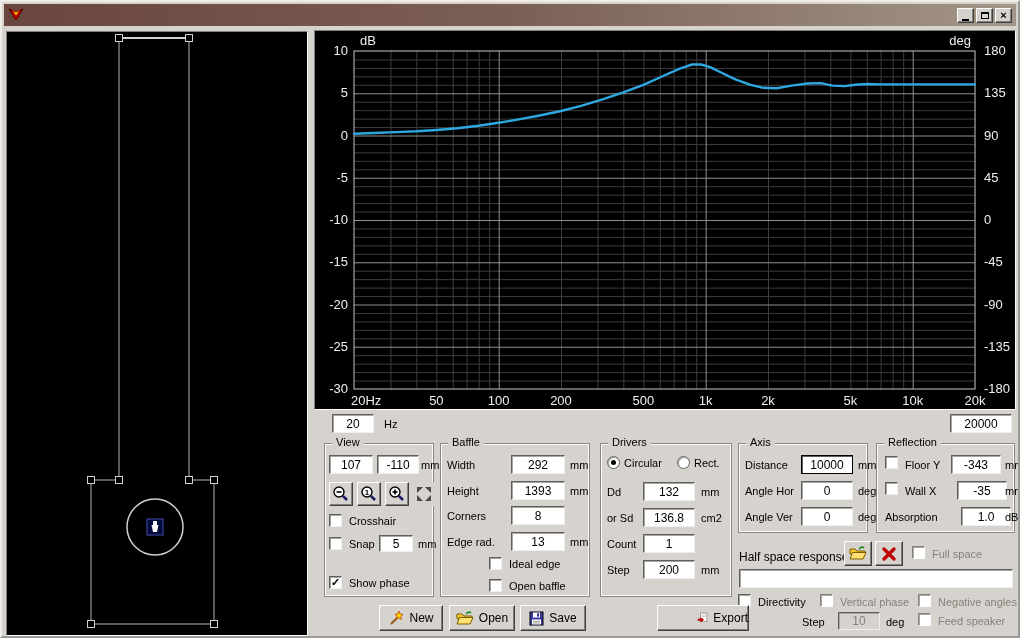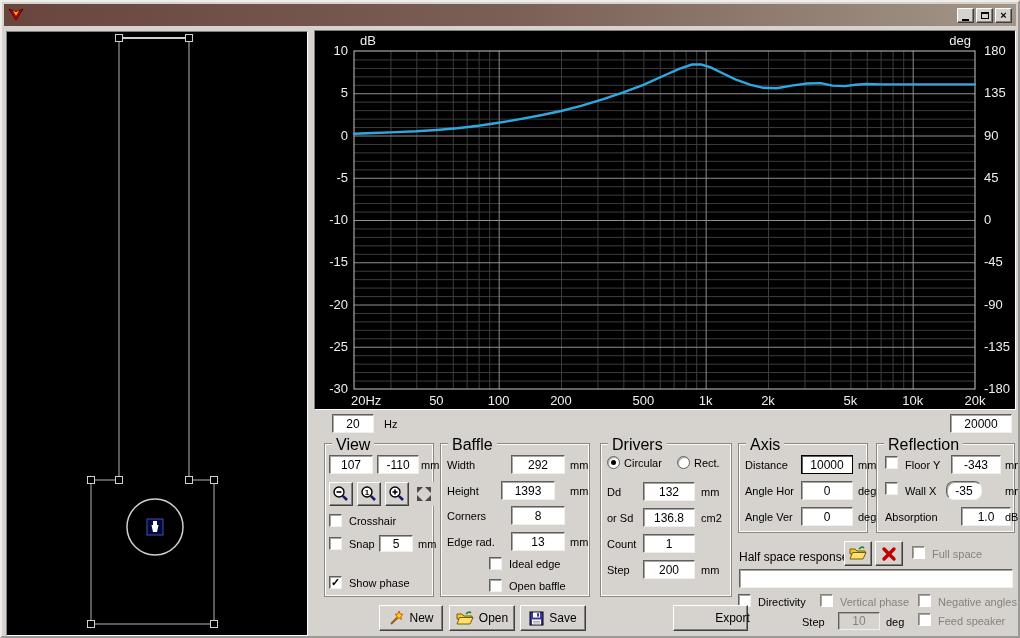--- a/index.html
+++ b/index.html
@@ -24,21 +24,21 @@
   .chart-panel{position:absolute;left:312px;top:28px;width:702px;height:380px;background:#000;
     border:1px solid;border-color:#808080 #fff #fff #808080;}
   
   .lbl{position:absolute;font-size:11px;color:#000;white-space:nowrap;}
   .lbl.dis{color:#84827a;}
   .inp{position:absolute;background:#fff;border:1px solid;border-color:#5f5f5f #efefef #efefef #5f5f5f;
     box-shadow:inset 1px 1px 0 #a9a69e;font-size:12px;text-align:center;color:#000;padding:0;height:19px;}
   .inp.focusbox{border-color:#000;box-shadow:inset 1px 1px 0 #5f5f5f;}
   .inp.dis{background:#d6d3ce;color:#84827a;}
   .grp{position:absolute;border:1px solid #8a887f;box-shadow:inset 0 0 0 1px #fcfbf8;}
-  .cap{position:absolute;top:-8px;left:7px;background:#d6d3ce;padding:0 4px;font-size:16px;}
+  .cap{position:absolute;top:-8px;left:7px;background:#d6d3ce;padding:0 4px;font-size:11px;}
   .cb{position:absolute;width:13px;height:13px;background:#fff;border:1px solid;
     border-color:#5f5f5f #efefef #efefef #5f5f5f;box-shadow:inset 1px 1px 0 #a9a69e;
     font-size:11px;font-weight:bold;line-height:11px;text-align:center;color:#000;}
   .cb.dis{border-color:#84827a #fff #fff #84827a;}
   .rd{position:absolute;width:13px;height:13px;border-radius:50%;background:#fff;
     border:1px solid #5f5f5f;box-shadow:inset 1px 1px 1px #a9a69e;}
   .rd .dot{position:absolute;left:3px;top:3px;width:5px;height:5px;border-radius:50%;background:#000;}
   .btn3d{position:absolute;background:#d6d3ce;border:1px solid;border-color:#fff #404040 #404040 #fff;
     box-shadow:inset -1px -1px 0 #808080;display:flex;align-items:center;justify-content:center;
     gap:5px;font-size:12px;color:#000;cursor:default;}
@@ -248,21 +248,21 @@
     <span class="cb" style="left:4px;top:132px;">✓</span>
     <span class="lbl" style="left:24px;top:133px;">Show phase</span>
   </div>
 
   <div class="grp" style="left:438px;top:441px;width:150px;height:154px;">
     <span class="cap">Baffle</span>
     <span class="lbl" style="left:6px;top:15px;">Width</span>
     <input class="inp" style="left: 70px; top: 11px; width: 54px;" value="292">
     <span class="lbl" style="left:129px;top:15px;">mm</span>
     <span class="lbl" style="left:6px;top:41px;">Height</span>
-    <input class="inp" style="left: 60px; top: 37px; width: 54px;" value="1393">
+    <input class="inp" style="left: 70px; top: 37px; width: 54px;" value="1393">
     <span class="lbl" style="left:129px;top:41px;">mm</span>
     <span class="lbl" style="left:6px;top:66px;">Corners</span>
     <input class="inp" style="left: 70px; top: 62px; width: 54px;" value="8">
     <span class="lbl" style="left:6px;top:92px;">Edge rad.</span>
     <input class="inp" style="left: 70px; top: 88px; width: 54px;" value="13">
     <span class="lbl" style="left:129px;top:92px;">mm</span>
     <span class="cb" style="left:48px;top:113px;"></span>
     <span class="lbl" style="left:68px;top:114px;">Ideal edge</span>
     <span class="cb" style="left:48px;top:135px;"></span>
     <span class="lbl" style="left:68px;top:136px;">Open baffle</span>
@@ -303,21 +303,21 @@
   </div>
 
   <div class="grp" style="left:874px;top:441px;width:139px;height:90px;">
     <span class="cap">Reflection</span>
     <span class="cb" style="left:8px;top:12px;"></span>
     <span class="lbl" style="left:28px;top:15px;">Floor Y</span>
     <input class="inp" style="left: 74px; top: 11px; width: 50px;" value="-343">
     <span class="lbl" style="left:128px;top:15px;">mm</span>
     <span class="cb" style="left:8px;top:38px;"></span>
     <span class="lbl" style="left:28px;top:41px;">Wall X</span>
-    <input class="inp" style="left: 69px; top: 37px; width: 36px; border-radius: 8px;" value="-35">
+    <input class="inp" style="left: 80px; top: 37px; width: 50px;" value="-35">
     <span class="lbl" style="left:128px;top:41px;">mm</span>
     <span class="lbl" style="left:8px;top:67px;">Absorption</span>
     <input class="inp" style="left: 84px; top: 63px; width: 50px;" value="1.0">
     <span class="lbl" style="left:128px;top:67px;">dB</span>
   </div>
 
   <span class="lbl" style="left:737px;top:548px;font-size:12px;">Half space response</span>
   <div class="btn3d" style="left:842px;top:539px;width:28px;height:25px;">
     <svg width="18" height="15" viewBox="0 0 18 15">
       <path d="M1,3 h5 l2,2 h8 v3 h-15 z" fill="#f0c830" stroke="#7a5c00" stroke-width="1"></path>
@@ -364,21 +364,21 @@
     <svg width="15" height="15" viewBox="0 0 15 15">
       <rect x="1" y="1" width="13" height="13" fill="#3a3aa0" stroke="#000" stroke-width="1"></rect>
       <rect x="4" y="1.5" width="7" height="5" fill="#fff"></rect>
       <rect x="8" y="2.2" width="2" height="3.4" fill="#3a3aa0"></rect>
       <rect x="3" y="8.5" width="9" height="5" fill="#fff"></rect>
       <line x1="4" y1="10.4" x2="11" y2="10.4" stroke="#888" stroke-width="0.8"></line>
       <line x1="4" y1="12" x2="11" y2="12" stroke="#888" stroke-width="0.8"></line>
     </svg>
     <span>Save</span>
   </div>
-  <div class="btn3d" style="left:671px;top:603px;width:75px;height:26px;padding-left:39px;">
+  <div class="btn3d" style="left:655px;top:603px;width:92px;height:26px;padding-left:39px;">
     <svg width="16" height="16" viewBox="0 0 16 16">
       <rect x="5" y="1" width="9" height="12" fill="#fff" stroke="#808080" stroke-width="1"></rect>
       <line x1="7" y1="4" x2="12" y2="4" stroke="#aaa" stroke-width="1"></line>
       <line x1="7" y1="6" x2="12" y2="6" stroke="#aaa" stroke-width="1"></line>
       <polygon points="1,9 5,9 5,6.5 10,10.5 5,14.5 5,12 1,12" fill="#c00000"></polygon>
     </svg>
     <span>Export</span>
   </div>
 </div>
 

